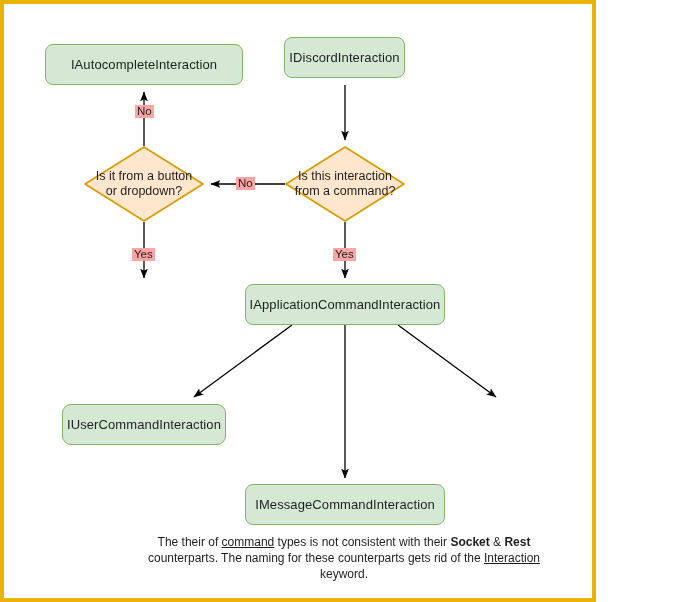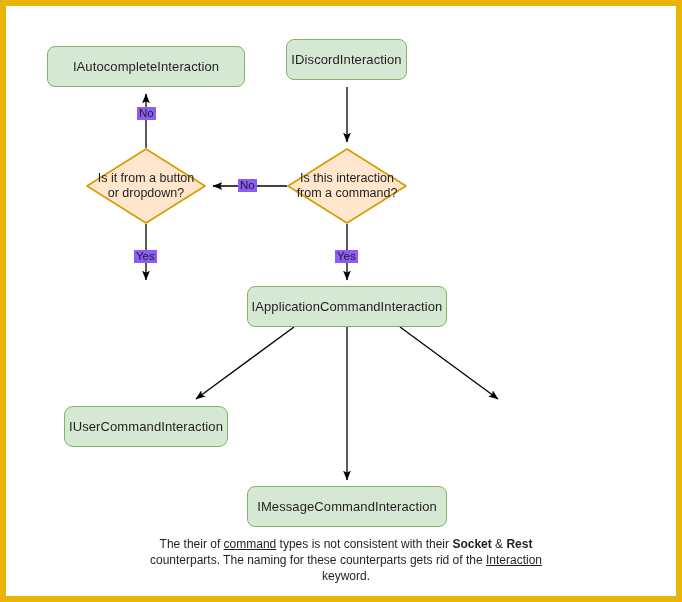--- a/index.html
+++ b/index.html
@@ -2,24 +2,24 @@
 <html><head>
 <meta charset="utf-8">
 <style>
   html, body {
     margin: 0;
     padding: 0;
     background: #ffffff;
   }
   #canvas {
     position: relative;
-    width: 682px;
+    width: 596px;
     height: 602px;
     background: #ffffff;
-    border: 6px solid #eab308;
+    border: 4px solid #eab308;
     box-sizing: border-box;
     overflow: hidden;
     font-family: "Liberation Sans", sans-serif;
   }
   #edges {
     position: absolute;
     left: 0;
     top: 0;
     width: 682px;
     height: 602px;
@@ -67,21 +67,21 @@
     font-size: 12.5px;
     line-height: 15px;
     padding: 0 6px;
     box-sizing: border-box;
   }
   .edge-label {
     position: absolute;
     color: #1f1f1f;
     font-size: 11.5px;
     line-height: 13px;
-    background: #8b5cf6;
+    background: #fca5a5;
     padding: 0 2px;
     white-space: nowrap;
   }
   #caption {
     position: absolute;
     left: 130px;
     top: 530px;
     width: 420px;
     text-align: center;
     color: #1f1f1f;

